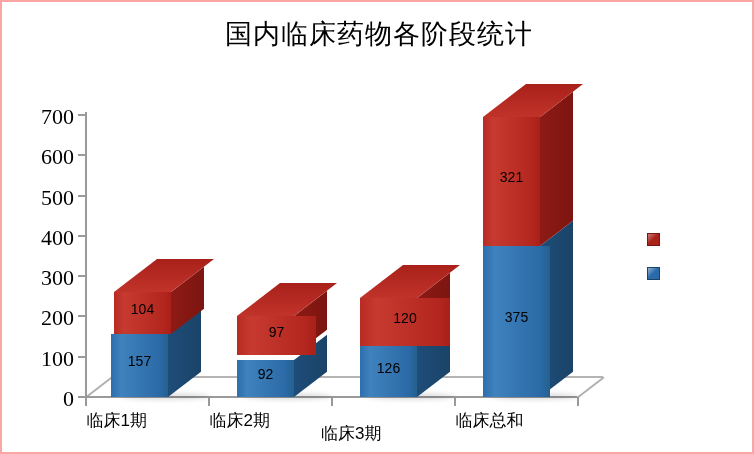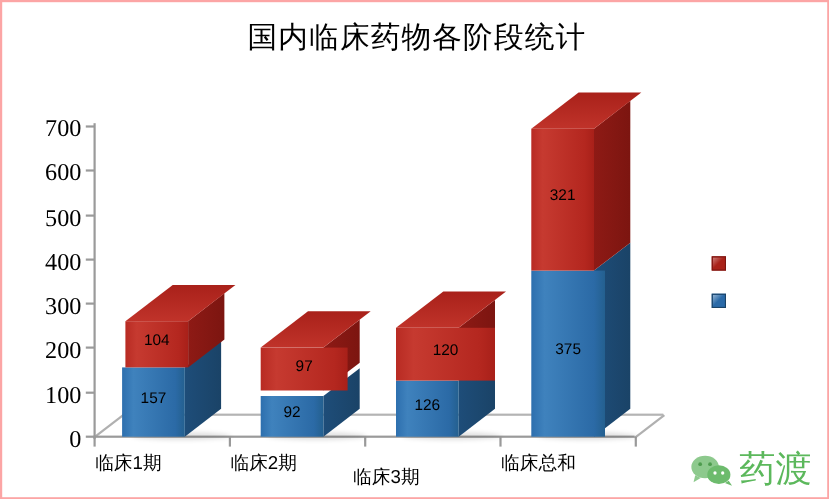--- a/index.html
+++ b/index.html
@@ -349,29 +349,14 @@
 
   <div id="legend">
       <div class="legend-row">
         <div class="legend-swatch red"></div>
       </div>
       <div class="legend-row">
         <div class="legend-swatch blue"></div>
       </div>
     </div>
 
-  <div id="watermark">
-    <svg width="42" height="30" viewBox="0 0 42 30">
-
-      <ellipse cx="15" cy="12.5" rx="12.5" ry="10.2" fill="#8dc98d"></ellipse>
-      <polygon points="6,20 4.5,26.5 11,22.5" fill="#8dc98d"></polygon>
-      <circle cx="10.5" cy="10" r="1.7" fill="#4e9c4e"></circle>
-      <circle cx="19.5" cy="10" r="1.7" fill="#4e9c4e"></circle>
-
-      <ellipse cx="27.5" cy="19.5" rx="10.5" ry="8.6" fill="#6dbb6d"></ellipse>
-      <polygon points="36.5,25 39.5,29.5 33,27" fill="#6dbb6d"></polygon>
-      <circle cx="24" cy="18" r="1.5" fill="#ffffff"></circle>
-      <circle cx="31" cy="18" r="1.5" fill="#ffffff"></circle>
-    </svg>
-    <span class="wm-text">药渡</span>
-  </div>
 
 </div>
 
 </body></html>

